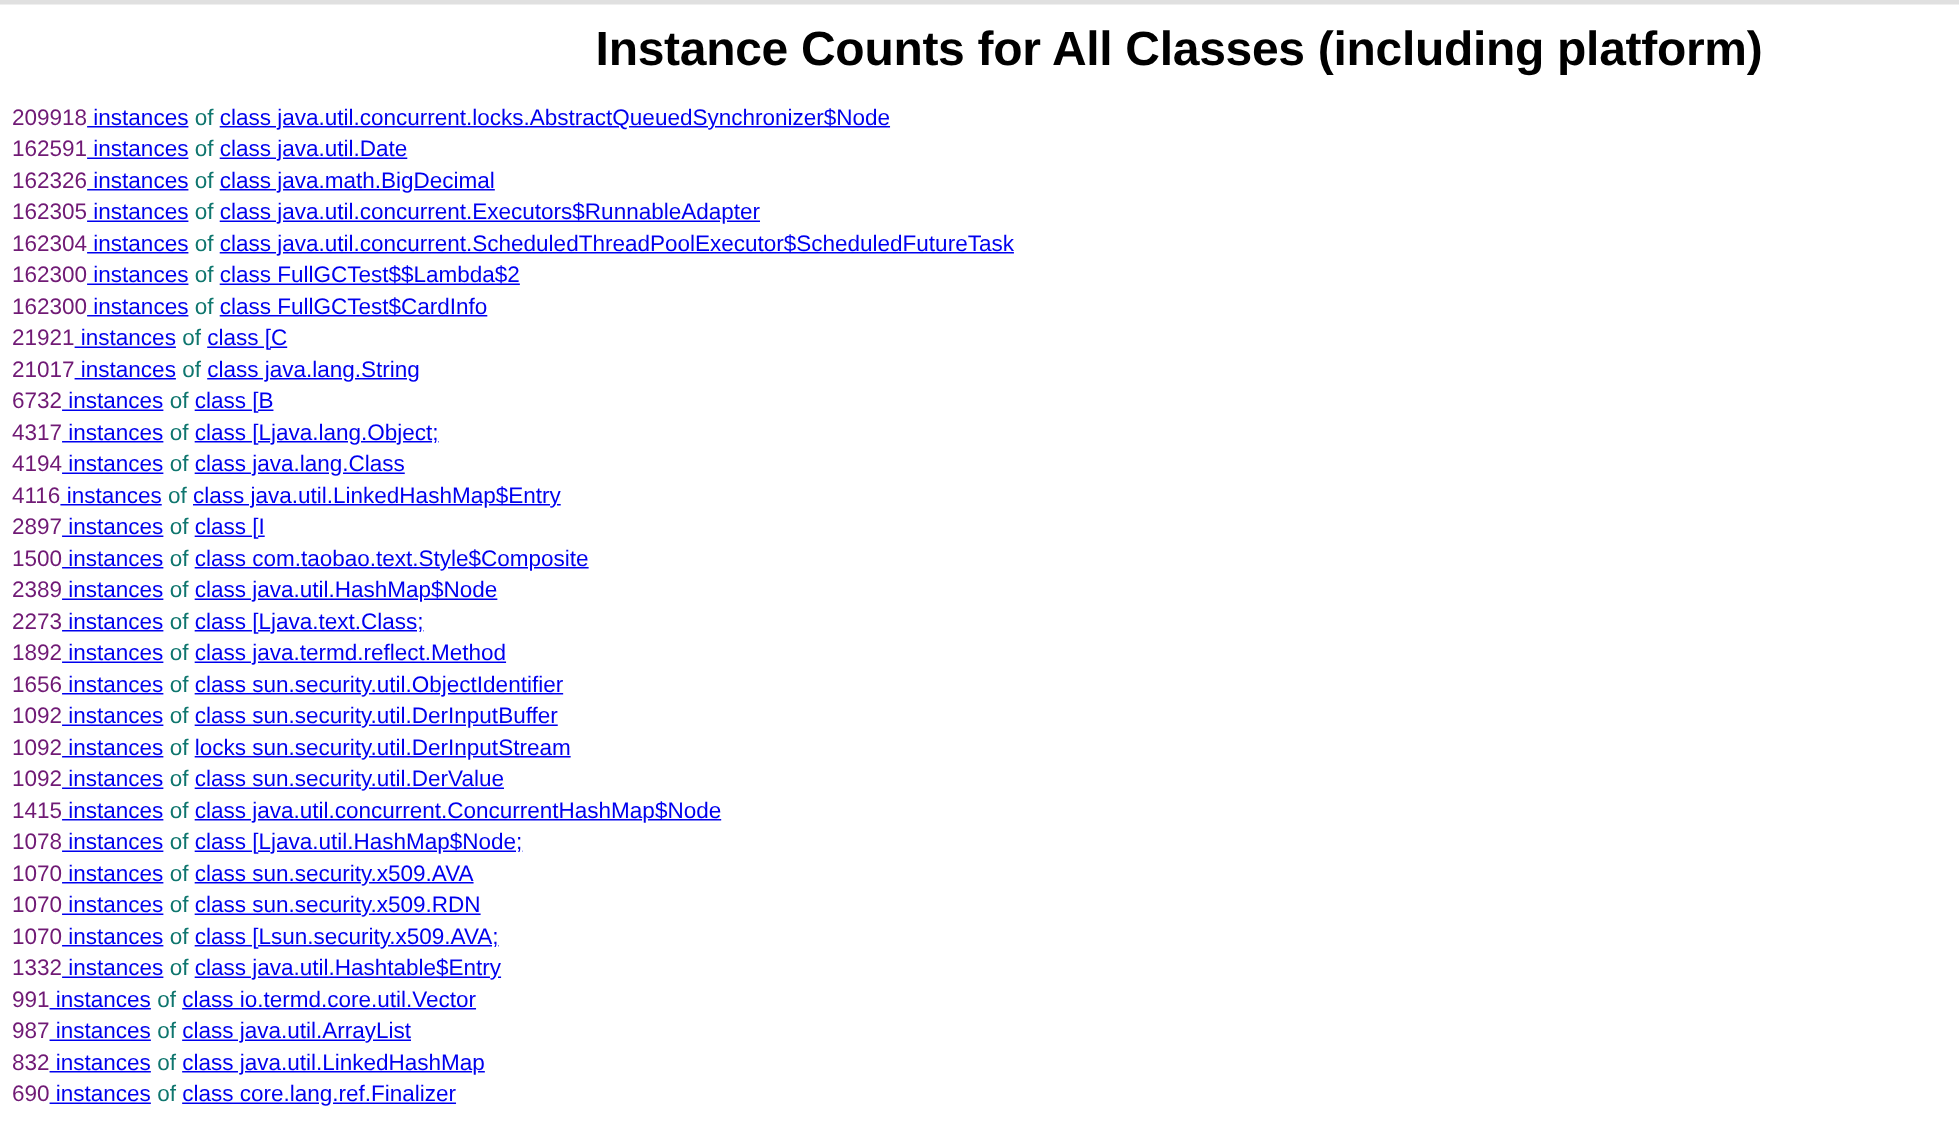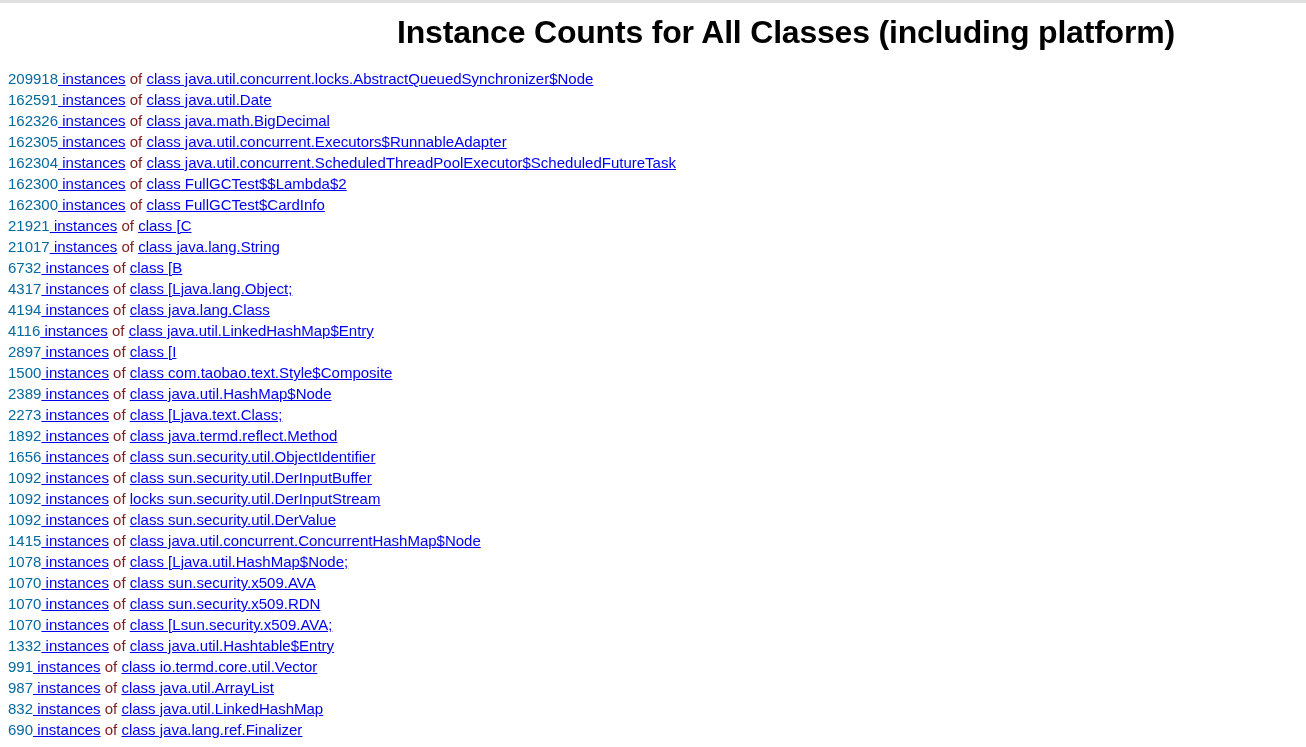--- a/index.html
+++ b/index.html
@@ -52,30 +52,30 @@
   }
 
   .histogram-row {
     font-size: 15px;
     line-height: 21px;
     white-space: nowrap;
     color: #000000;
   }
 
   .count {
-    color: #0369a1;
+    color: #701a75;
   }
 
   a.report-link {
     color: #0000ee;
     text-decoration: underline;
   }
 
   .sep {
-    color: #7f1d1d;
+    color: #0f766e;
   }
 </style>
 </head>
 <body>
 
 <div class="top-edge"></div>
 
 <div class="page">
 
   <h1 class="report-title">Instance Counts for All Classes (including platform)</h1>
@@ -106,16 +106,16 @@
       <div class="histogram-row"><span class="count">1092</span><a class="report-link" href="#"> instances</a> <span class="sep">of</span> <a class="report-link" href="#">class sun.security.util.DerValue</a></div>
       <div class="histogram-row"><span class="count">1415</span><a class="report-link" href="#"> instances</a> <span class="sep">of</span> <a class="report-link" href="#">class java.util.concurrent.ConcurrentHashMap$Node</a></div>
       <div class="histogram-row"><span class="count">1078</span><a class="report-link" href="#"> instances</a> <span class="sep">of</span> <a class="report-link" href="#">class [Ljava.util.HashMap$Node;</a></div>
       <div class="histogram-row"><span class="count">1070</span><a class="report-link" href="#"> instances</a> <span class="sep">of</span> <a class="report-link" href="#">class sun.security.x509.AVA</a></div>
       <div class="histogram-row"><span class="count">1070</span><a class="report-link" href="#"> instances</a> <span class="sep">of</span> <a class="report-link" href="#">class sun.security.x509.RDN</a></div>
       <div class="histogram-row"><span class="count">1070</span><a class="report-link" href="#"> instances</a> <span class="sep">of</span> <a class="report-link" href="#">class [Lsun.security.x509.AVA;</a></div>
       <div class="histogram-row"><span class="count">1332</span><a class="report-link" href="#"> instances</a> <span class="sep">of</span> <a class="report-link" href="#">class java.util.Hashtable$Entry</a></div>
       <div class="histogram-row"><span class="count">991</span><a class="report-link" href="#"> instances</a> <span class="sep">of</span> <a class="report-link" href="#">class io.termd.core.util.Vector</a></div>
       <div class="histogram-row"><span class="count">987</span><a class="report-link" href="#"> instances</a> <span class="sep">of</span> <a class="report-link" href="#">class java.util.ArrayList</a></div>
       <div class="histogram-row"><span class="count">832</span><a class="report-link" href="#"> instances</a> <span class="sep">of</span> <a class="report-link" href="#">class java.util.LinkedHashMap</a></div>
-      <div class="histogram-row"><span class="count">690</span><a class="report-link" href="#"> instances</a> <span class="sep">of</span> <a class="report-link" href="#">class java.lang.ref.Finalizer</a></div>
+      <div class="histogram-row"><span class="count">690</span><a class="report-link" href="#"> instances</a> <span class="sep">of</span> <a class="report-link" href="#">class core.lang.ref.Finalizer</a></div>
     </div>
 
 </div>
 
 </body></html>

